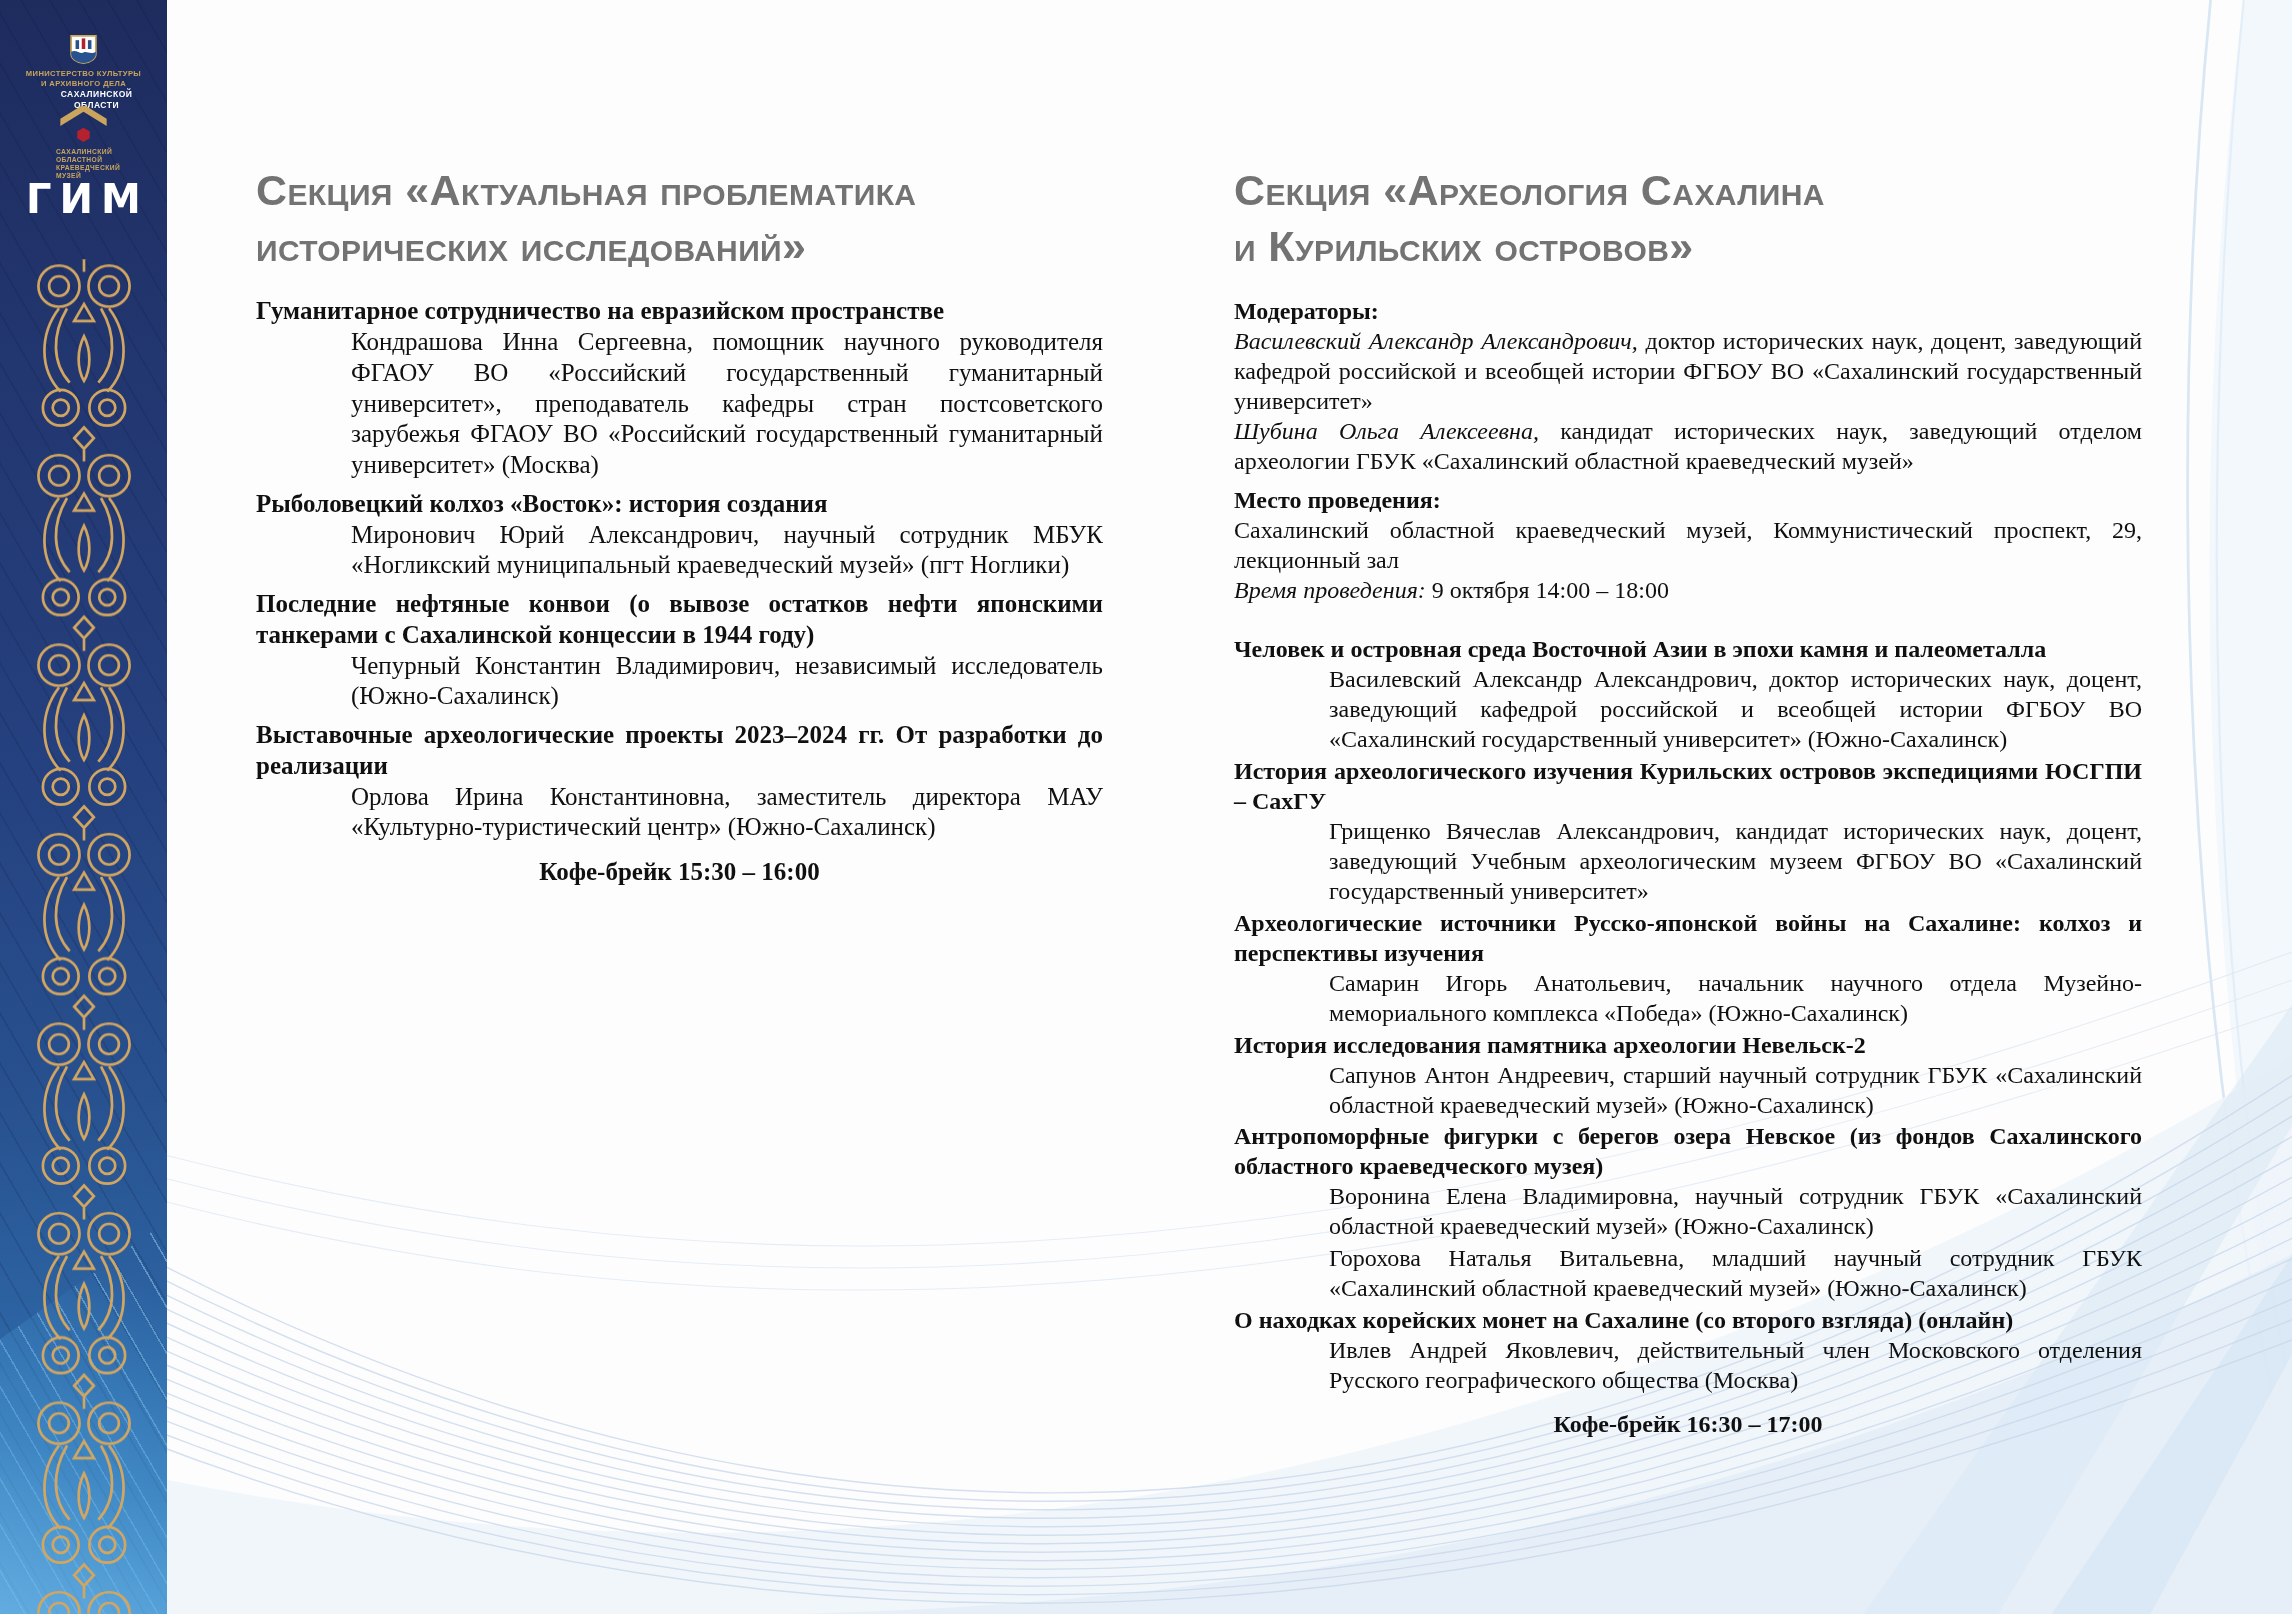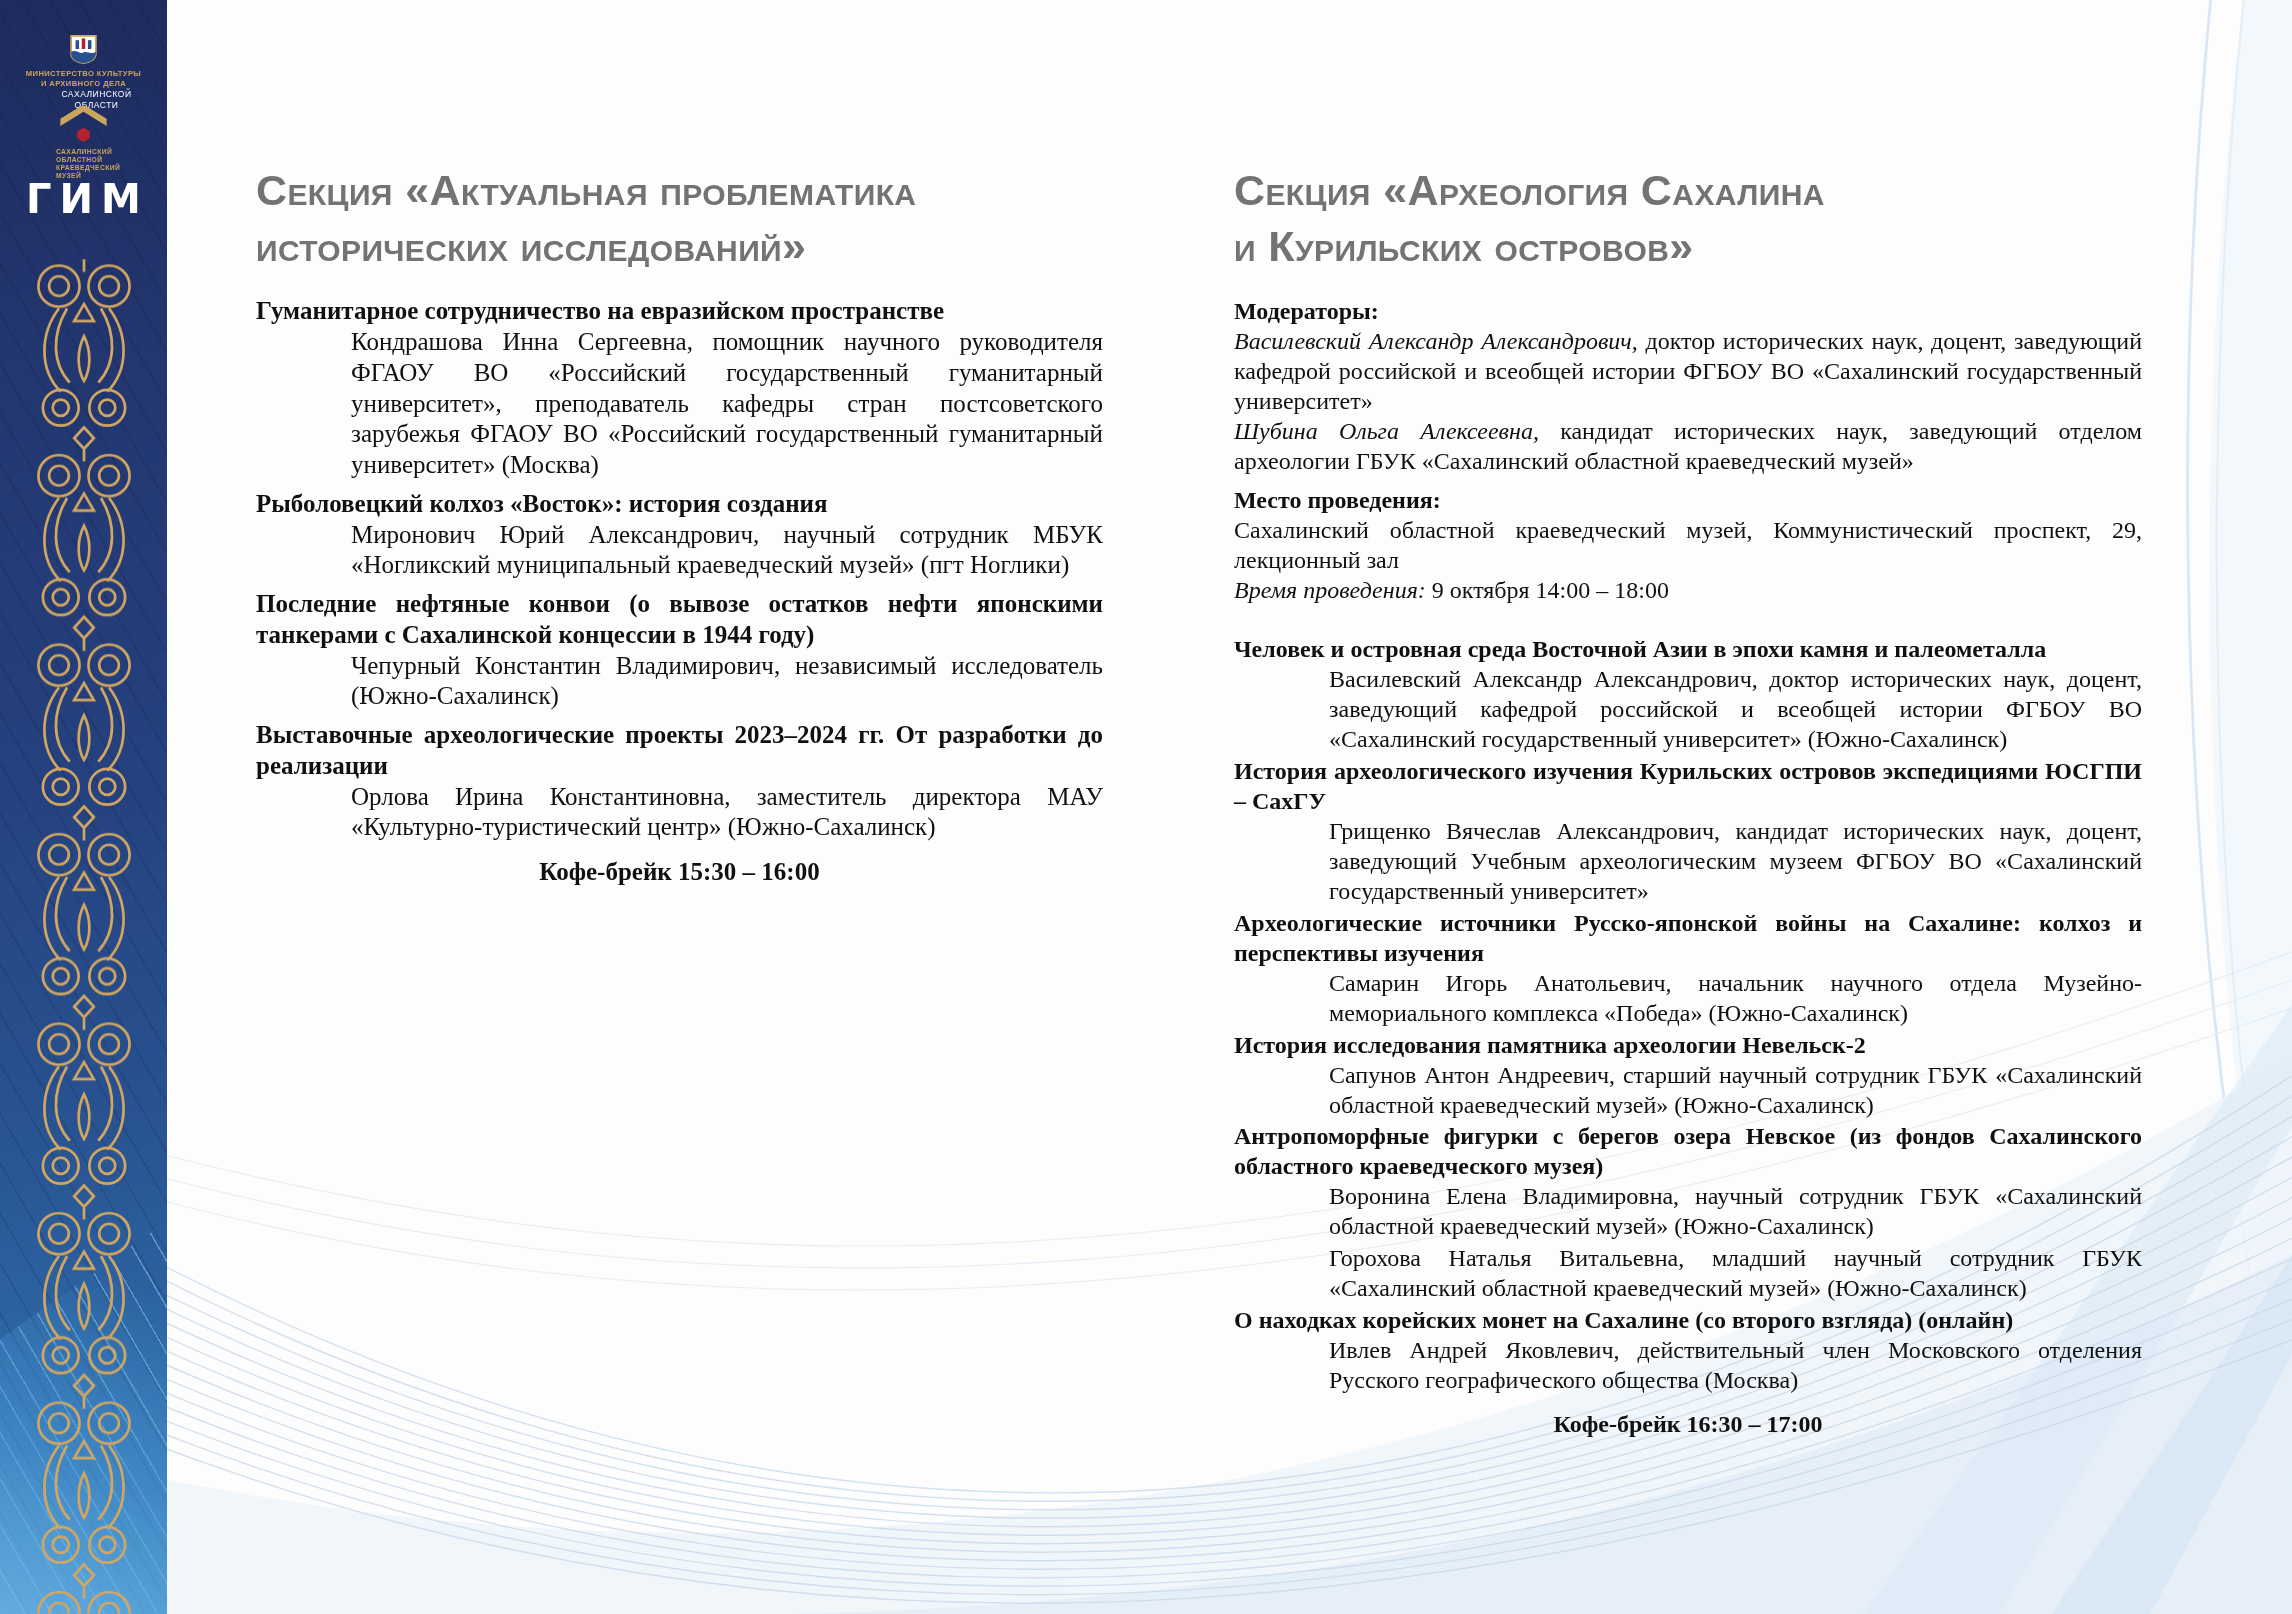--- a/index.html
+++ b/index.html
@@ -25,21 +25,21 @@
     background:
       linear-gradient(205deg,rgba(70,150,210,0) 15%,rgba(70,150,210,.55) 60%,rgba(110,185,235,.75) 100%),
       repeating-linear-gradient(60deg,rgba(160,215,250,0) 0 21.5px,rgba(160,215,250,.45) 21.5px 23px);
     clip-path:polygon(0 30%,100% 0,100% 100%,0 100%);
   }
   .sidebar-inner{position:absolute;inset:0;}
   .ministry{position:absolute;top:34px;left:0;width:100%;text-align:center;}
   .ministry svg{display:block;margin:0 auto 5.4px auto;}
   .ministry .gold-line{display:block;font-family:"Liberation Sans",sans-serif;font-weight:bold;
     font-size:7.6px;letter-spacing:0.4px;color:#c9a55d;line-height:9.9px;}
-  .ministry .white-line{display:block;font-family:"Liberation Sans",sans-serif;font-weight:normal;
+  .ministry .white-line{display:block;font-family:"Liberation Sans",sans-serif;font-weight:bold;
     font-size:8.5px;letter-spacing:0.5px;color:#ffffff;line-height:10.7px;margin-left:26px;}
   .museum{position:absolute;top:106px;left:0;width:100%;}
   .museum svg{display:block;margin:0 auto 3.6px auto;}
   .museum .m-line{display:block;font-family:"Liberation Sans",sans-serif;font-weight:bold;
     font-size:6.7px;letter-spacing:0.4px;color:#c9a55d;line-height:8px;margin-left:56px;}
   .gim{
     position:absolute;top:176px;left:0;width:100%;text-align:center;
     font-family:"DejaVu Sans",sans-serif;font-weight:bold;font-size:40px;
     color:#ffffff;letter-spacing:8px;text-indent:8px;
   }

